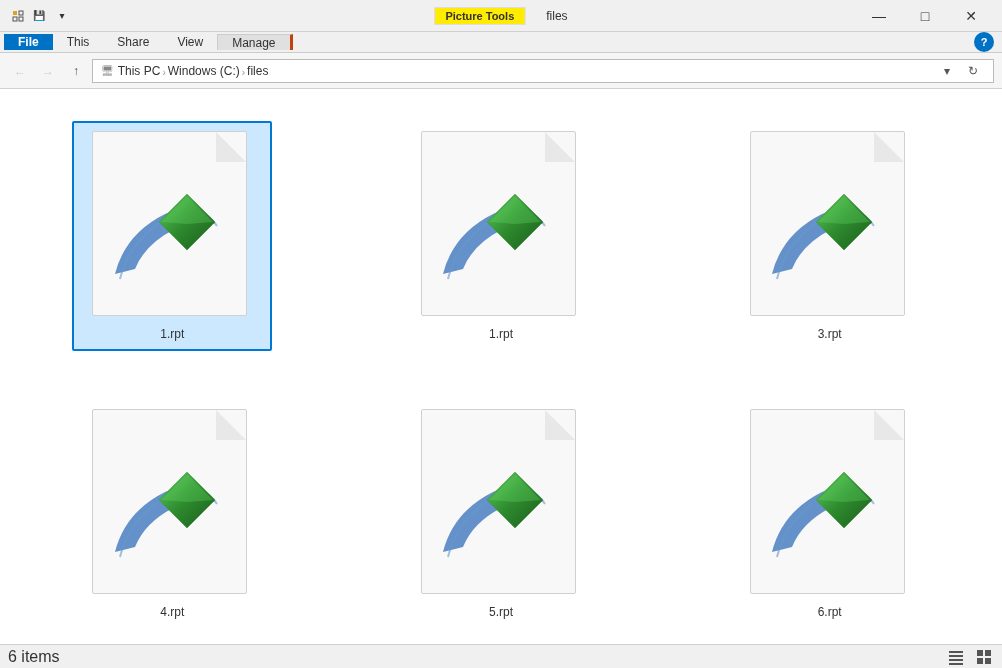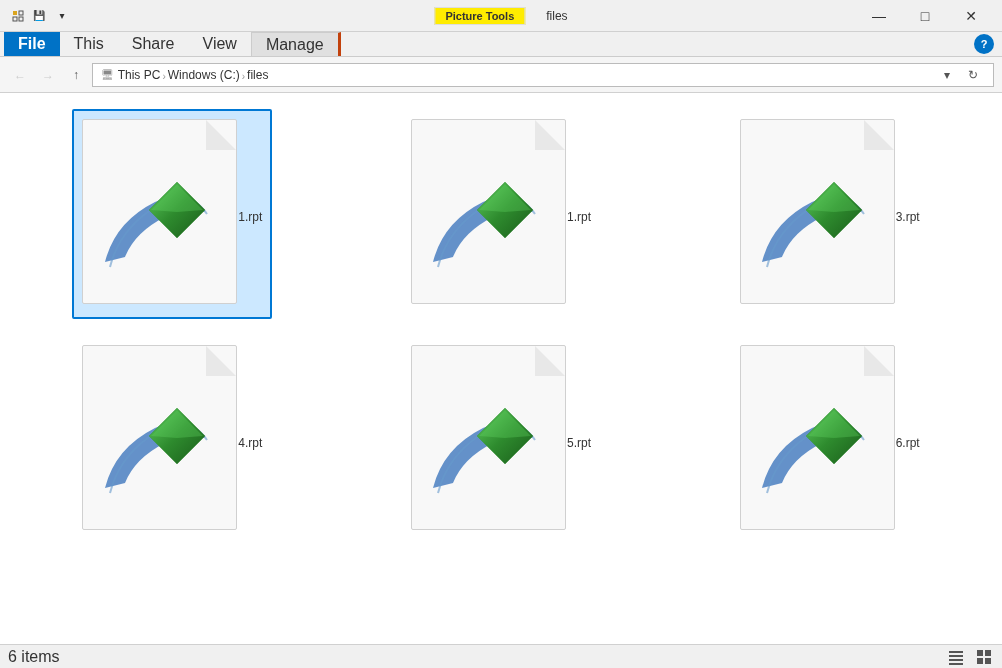--- a/index.html
+++ b/index.html
@@ -79,26 +79,26 @@
       color: #333;
     }
 
     
     .ribbon {
       background: #f0f0f0;
       border-bottom: 1px solid #ccc;
     }
     .ribbon-tab {
       padding: 6px 14px;
-      font-size: 16px;
+      font-size: 12px;
       cursor: pointer;
       background: transparent;
       border: none;
       color: #333;
-      height: 24px;
+      height: 16px;
       display: flex;
       align-items: center;
     }
     .ribbon-tab.file {
       background: #0072c6;
       color: #fff;
       font-weight: 600;
       padding: 6px 14px;
     }
     .ribbon-tab.manage {
@@ -218,29 +218,29 @@
       display: grid;
       grid-template-columns: repeat(3, 1fr);
       grid-template-rows: repeat(2, auto);
       gap: 16px;
       align-content: start;
     }
 
     
     .file-item {
       display: flex;
-      flex-direction: row;
+      flex-direction: column;
       align-items: center;
       cursor: pointer;
       padding: 8px;
       border: 2px solid transparent;
       border-radius: 2px;
       user-select: none;
       width: 200px;
-      margin: 0 auto;
+      margin: 16px auto;
     }
     .file-item.selected { background: #cce8ff; border: 2px solid #0078d4; }
     .file-icon-wrapper {
       position: relative;
       width: 160px;
       height: 190px;
     }
 
     
     .doc-shape {

